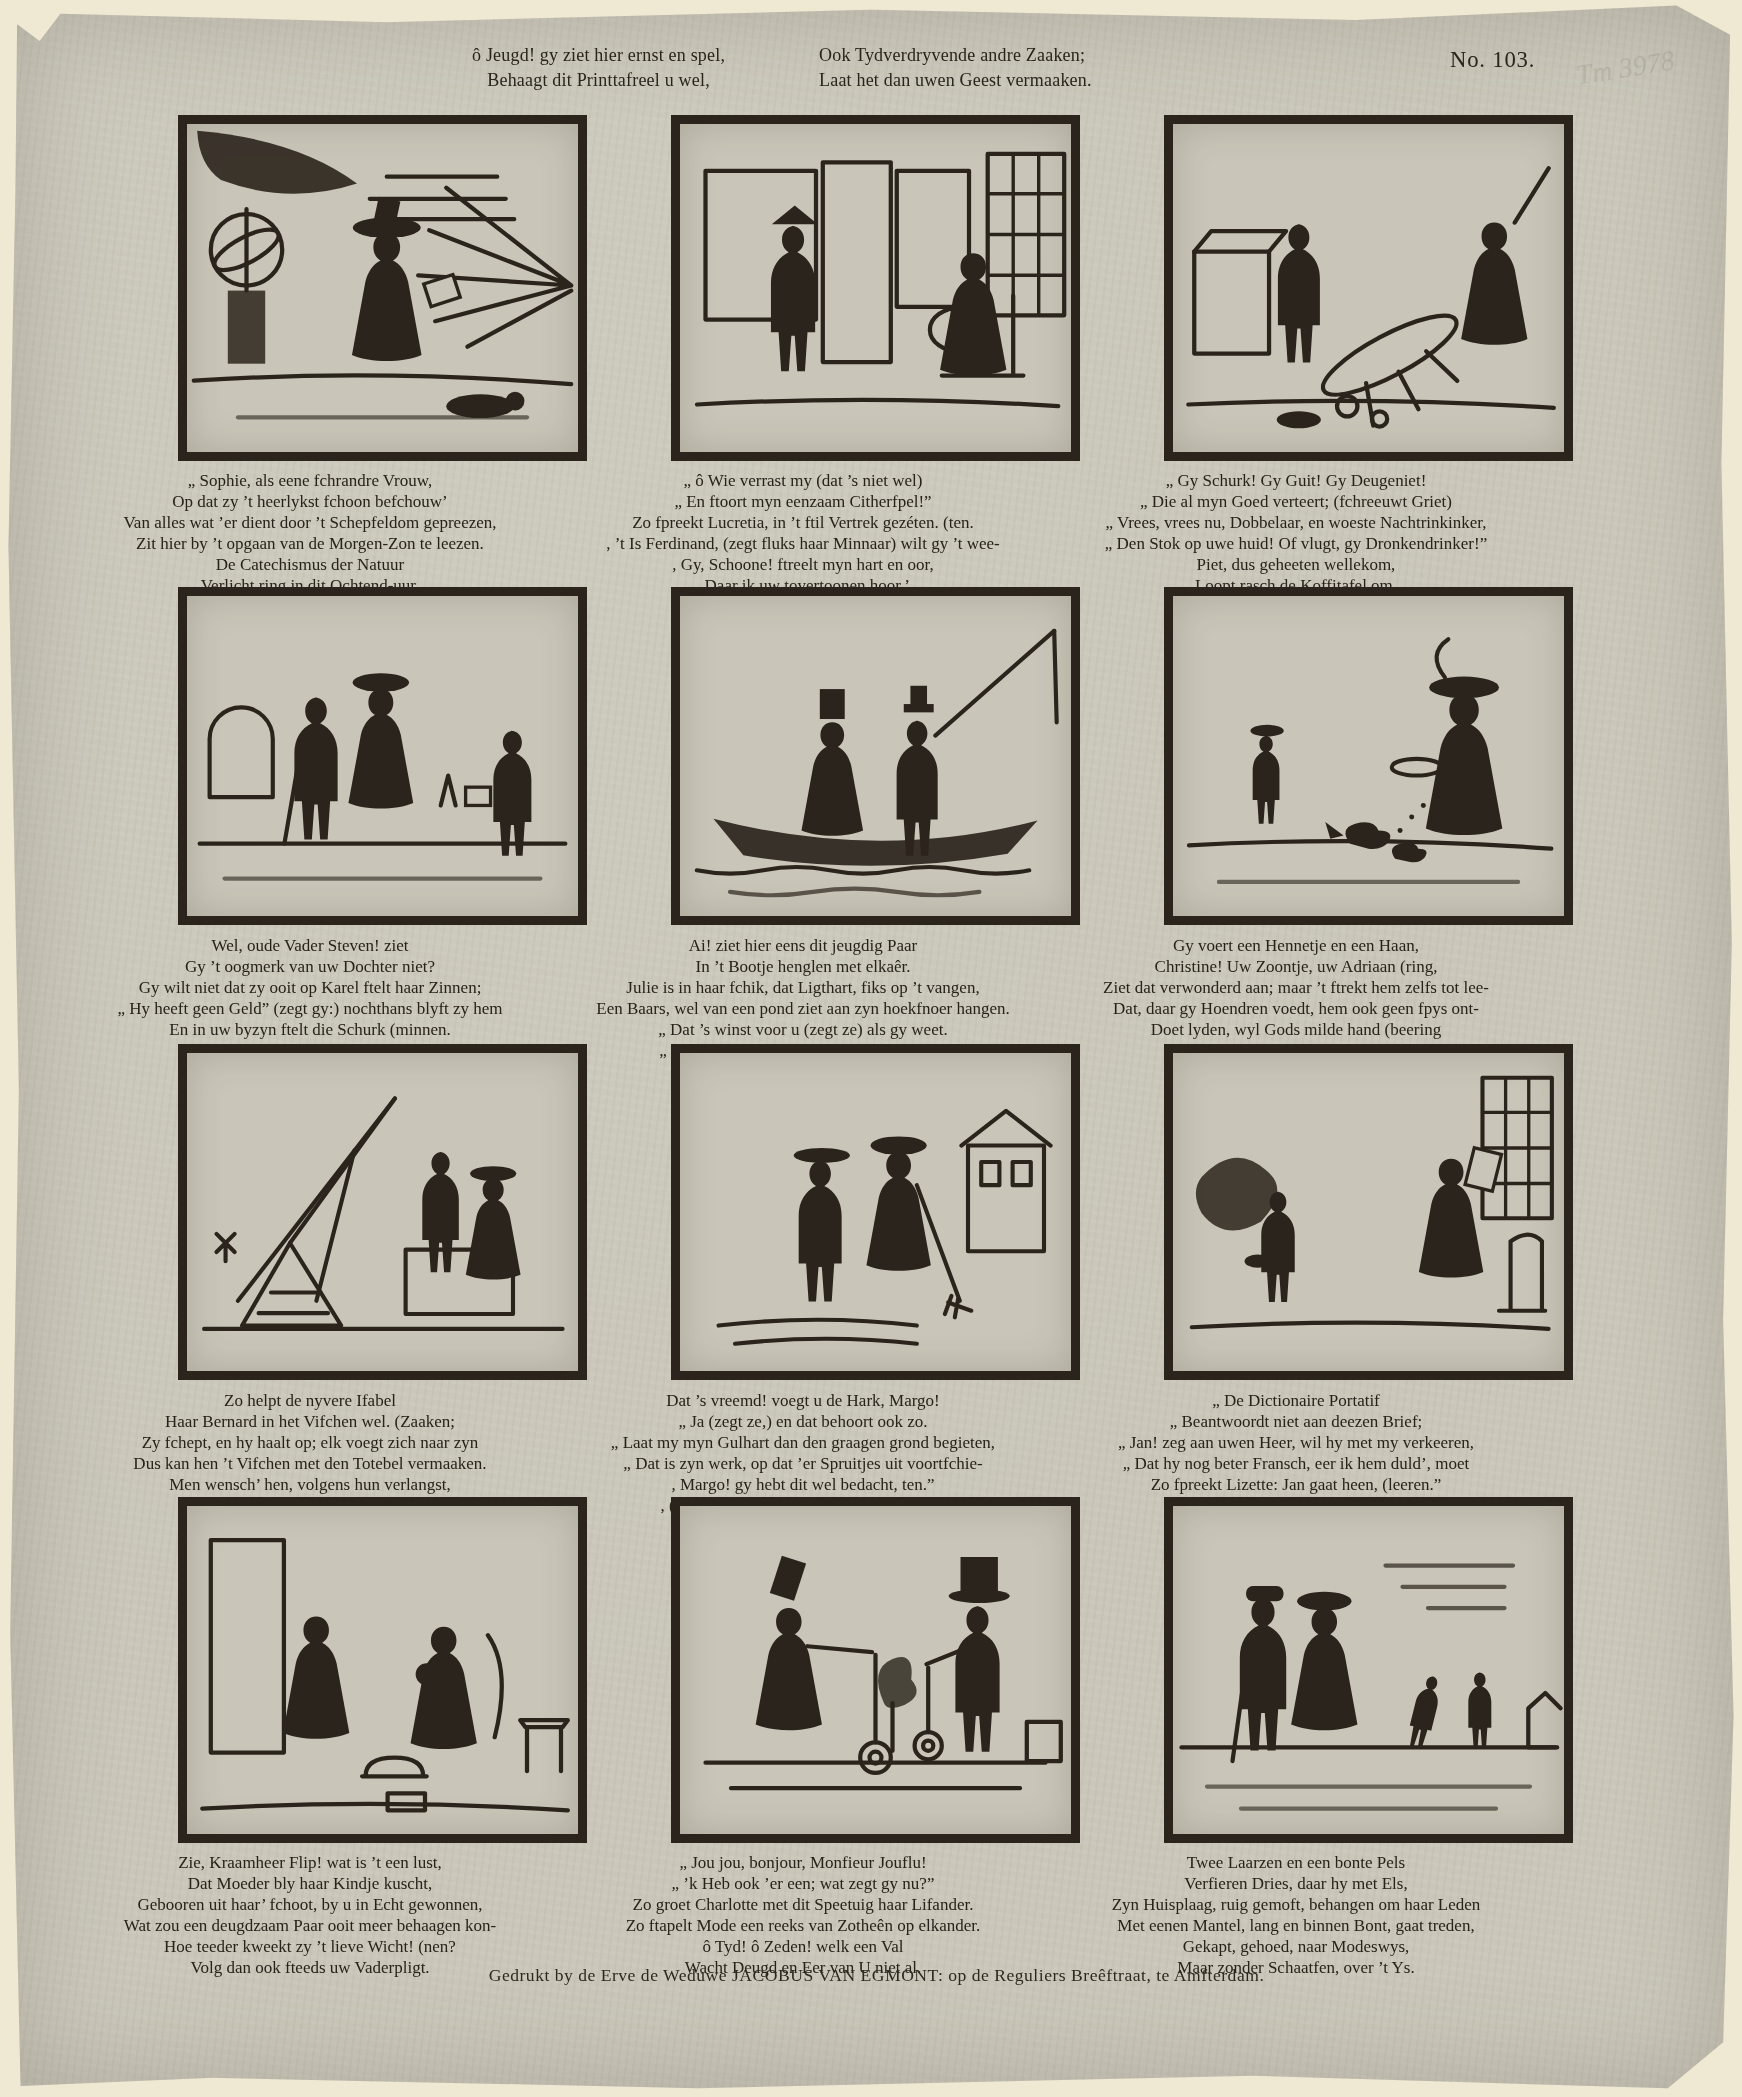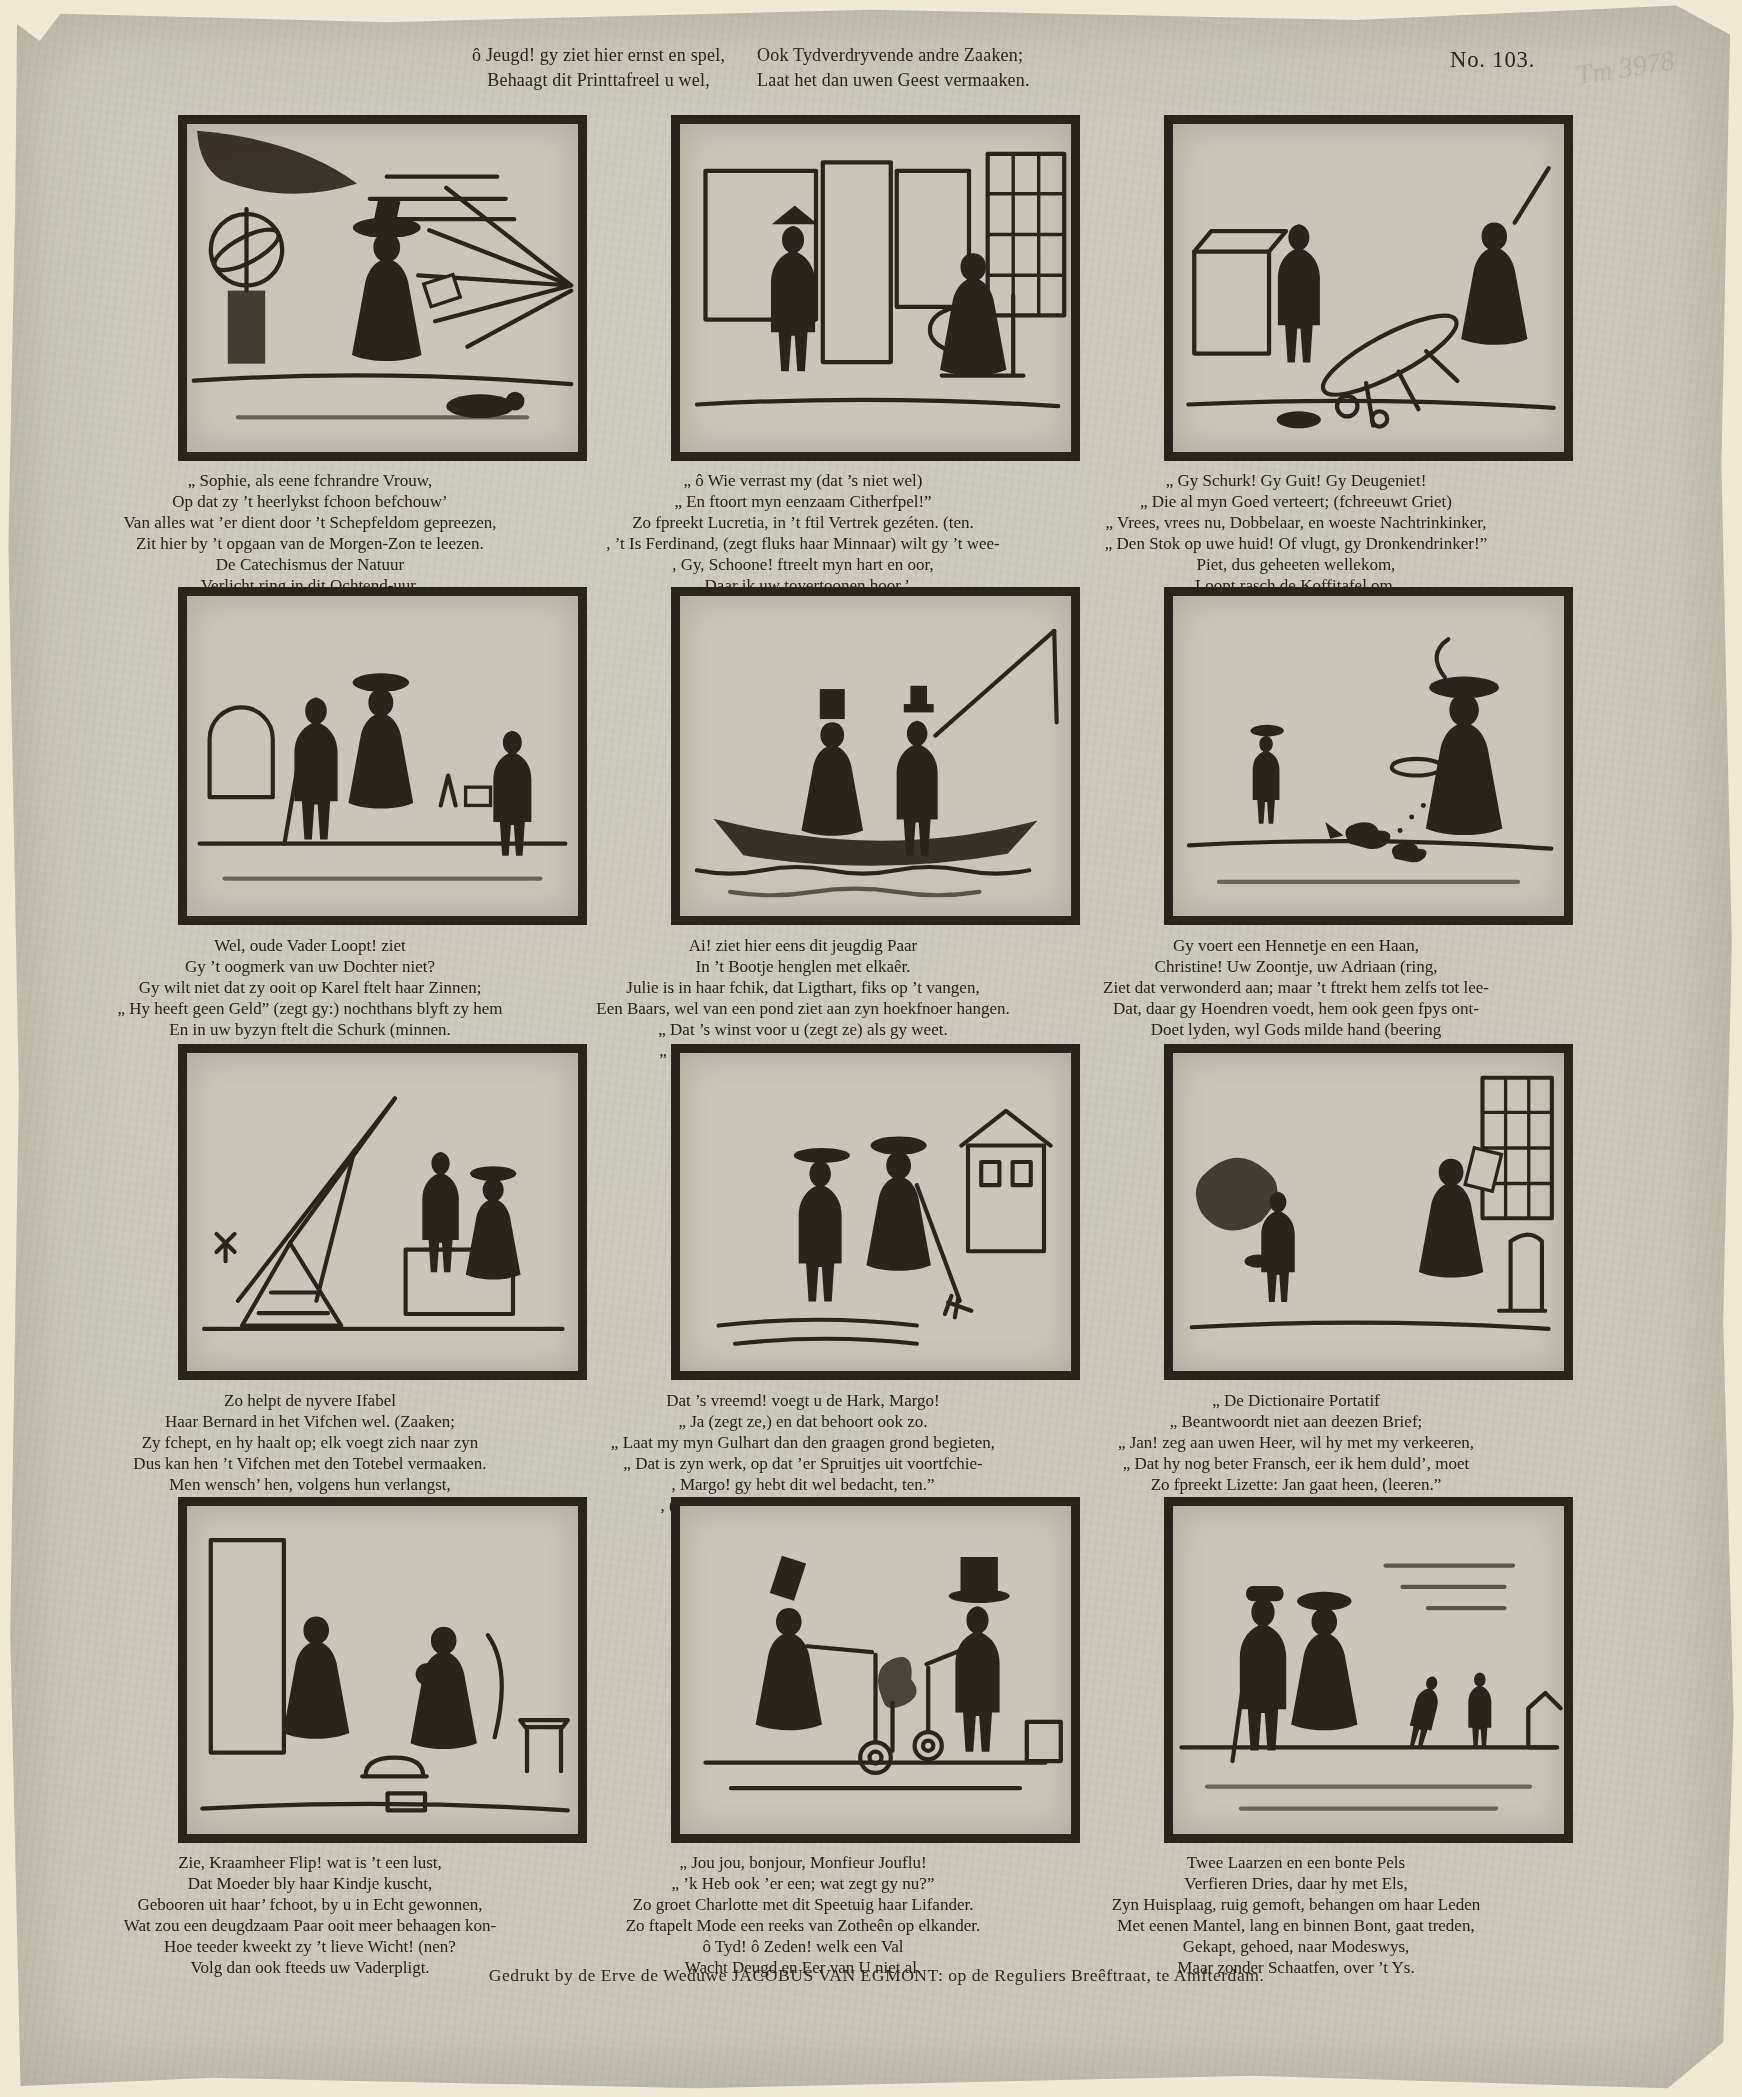--- a/index.html
+++ b/index.html
@@ -14,21 +14,21 @@
     background:
       radial-gradient(ellipse at 30% 20%, rgba(255,255,255,.06), rgba(0,0,0,0) 60%),
       repeating-linear-gradient(97deg, rgba(120,112,95,.05) 0 2.5px, rgba(0,0,0,0) 2.5px 7.6px),
       repeating-linear-gradient(8deg, rgba(255,255,252,.04) 0 3.4px, rgba(0,0,0,0) 3.4px 9.2px),
       #cac7ba;
     box-shadow: inset 0 0 109px rgba(85,78,62,.28);
     clip-path: polygon(0.7% 1%, 2% 1.8%, 3.2% 0.5%, 22% 0.9%, 50% 0.3%, 78% 0.8%, 96.5% 0.1%, 99.6% 1.5%, 99.1% 22%, 99.7% 45%, 99.2% 63%, 99.8% 82%, 99.2% 97.6%, 96% 99.8%, 72% 99.2%, 40% 99.8%, 12% 99.3%, 0.9% 99.7%, 0.3% 78%, 0.8% 52%, 0.2% 26%, 0.6% 9%);
   }
   .hdr{position:absolute;top:40px;font-size:18px;line-height:25px;letter-spacing:0.2px;}
   .hdr-left{left:467px;text-align:center;}
-  .hdr-right{left:752px;}
+  .hdr-right{left:814px;}
   .pageno{position:absolute;left:1445px;top:44px;font-size:22.7px;font-weight:normal;letter-spacing:0.8px;}
   .pencil{
     position:absolute;left:1571px;top:49px;font-size:28px;font-style:italic;
     color:#7d7b70;opacity:.22;transform:rotate(-9deg);
   }
   .grid{
     position:absolute;left:173px;top:112px;
     display:grid;grid-template-columns:409px 409px 409px;column-gap:84px;
     grid-template-rows:472px 457px 453px 474px;
   }
@@ -179,21 +179,21 @@
           <use href="#woman" class="f" transform="translate(228,112)"></use>
           <ellipse class="f" cx="228" cy="104" rx="34" ry="11"></ellipse>
           <use href="#man" class="f" transform="translate(388,162) scale(.88)"></use>
           <rect class="fp" x="330" y="230" width="30" height="22"></rect>
           <path class="s" d="M300 252 l9 -36 l9 36" stroke-width="3"></path>
           <path class="s" d="M10 298 H450" stroke-width="4"></path>
           <path class="s" d="M40 340 H420" stroke-width="3" opacity=".6"></path>
         </svg>
       </div>
       <div class="caption">
-        <div>Wel, oude Vader Loopt! ziet</div>
+        <div>Wel, oude Vader Steven! ziet</div>
         <div>Gy ’t oogmerk van uw Dochter niet?</div>
         <div>Gy wilt niet dat zy ooit op Karel ftelt haar Zinnen;</div>
         <div>„ Hy heeft geen Geld” (zegt gy:) nochthans blyft zy hem</div>
         <div>En in uw byzyn ftelt die Schurk    (minnen.</div>
         <div>Haar zelf een Minnebrief ter hand.</div>
       </div>
     </div>
 
     <div class="cell r2">
       <div class="panel" title="A young couple, Julie and Ligthart, angle together from a rowing boat">

